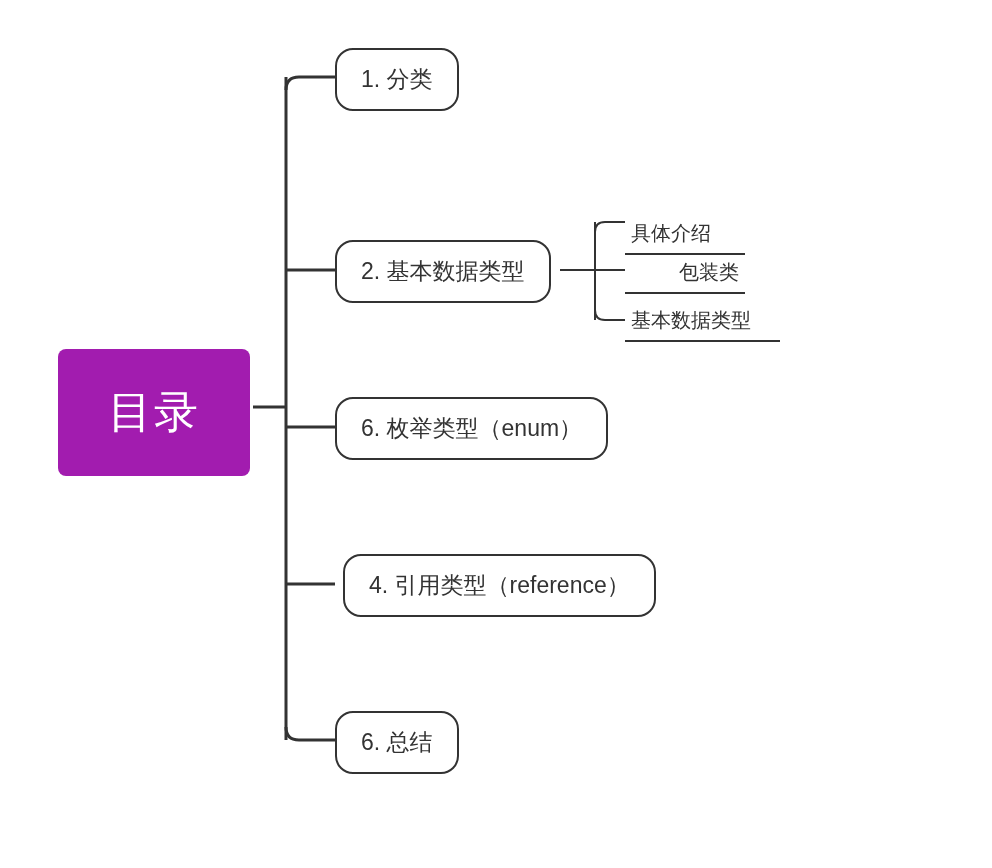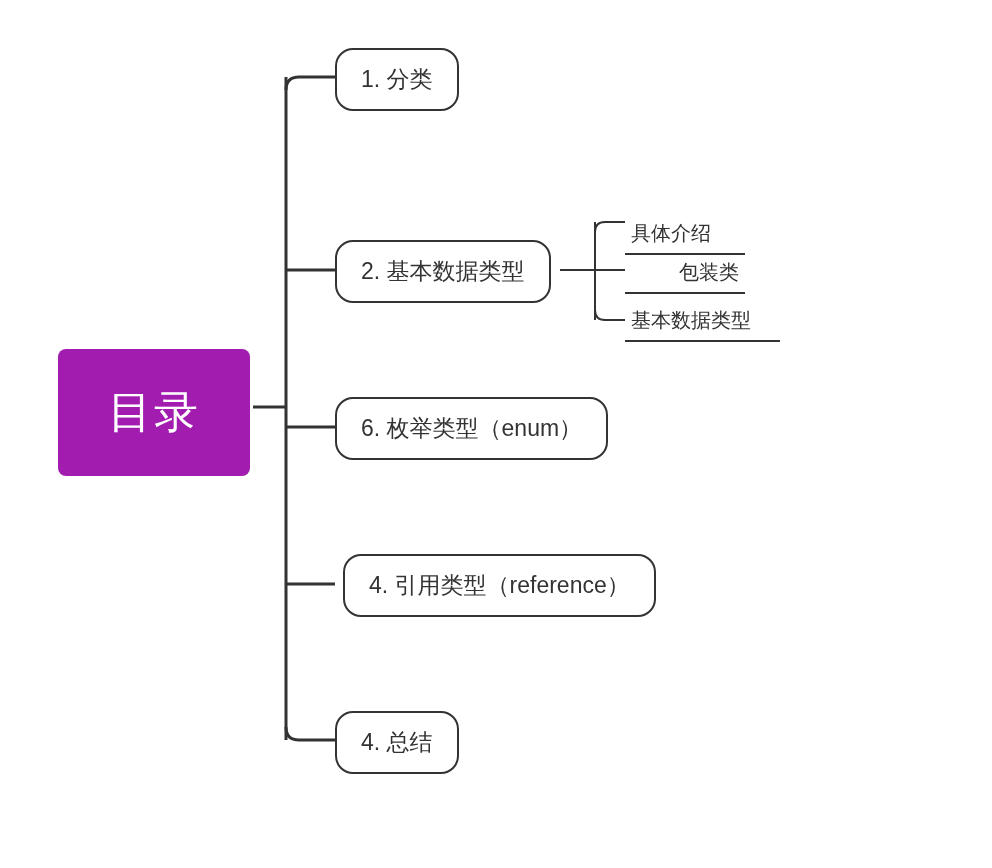--- a/index.html
+++ b/index.html
@@ -80,21 +80,21 @@
 
 <div class="branch-node" style="left:335px; top:397px;">
   <span>6. 枚举类型（enum）</span>
 </div>
 
 <div class="branch-node" style="left:335px; top:554px;margin-left:8px;">
   <span>4. 引用类型（reference）</span>
 </div>
 
 <div class="branch-node" style="left:335px; top:711px;">
-  <span>4. 总结</span>
+  <span>6. 总结</span>
 </div>
 
 <svg class="connectors">
 
   <path d="M 253 407 L 286 407"></path>
 
   <path d="M 286 77 L 286 740"></path>
 
   <path d="M 286 90 Q 286 77 299 77 L 335 77"></path>
 

